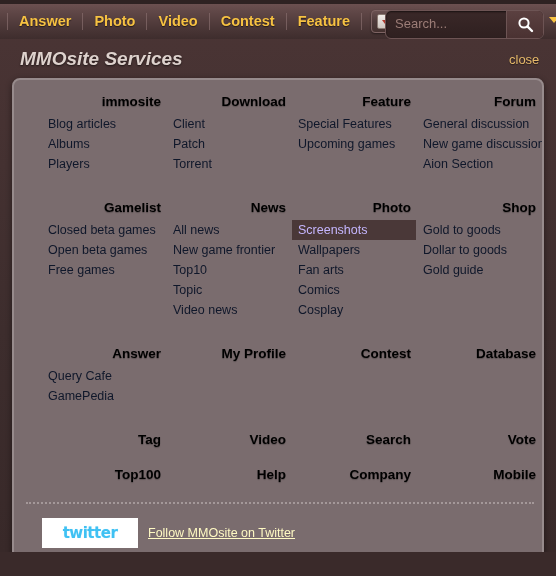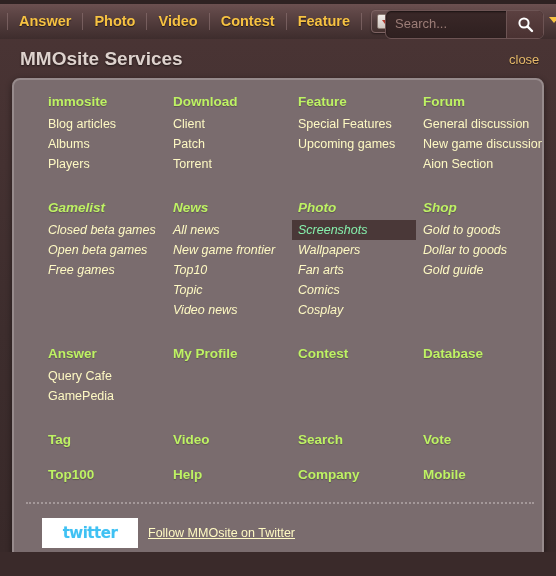--- a/index.html
+++ b/index.html
@@ -154,20 +154,21 @@
 
   
   .panel-title {
     position: absolute;
     top: 48px;
     left: 20px;
     color: #ded2cd;
     font-size: 19px;
     font-weight: bold;
     text-shadow: 0 1px 2px rgba(0,0,0,.6);
+    font-style: italic;
   }
   .panel-close {
     position: absolute;
     top: 52px;
     left: 509px;
     color: #e6b96a;
     font-size: 13px;
     cursor: pointer;
     text-shadow: 0 1px 1px rgba(0,0,0,.5);
   }
@@ -198,43 +199,44 @@
     display: flex;
   }
   .col {
     width: 125px;
     flex: 0 0 125px;
     box-sizing: border-box;
   }
   .col:first-child { margin-left: 28px; }
 
   .col-head {
-    color: #bef264;
+    color: #000000;
     font-size: 13.5px;
     font-weight: bold;
     padding: 0 6px;
     height: 24px;
     line-height: 24px;
     white-space: nowrap;
     cursor: pointer;
     text-shadow: 0 1px 1px rgba(0,0,0,.25);
+    text-align: right;
   }
   .col-link {
-    color: #fef9c3;
+    color: #0f172a;
     font-size: 12.5px;
     height: 20px;
     line-height: 20px;
     padding: 0 6px;
     white-space: nowrap;
     cursor: pointer;
     box-sizing: border-box;
   }
   .col-link.selected {
     background: #4a3838;
-    color: #86efac;
+    color: #c4b5fd;
     width: 124px;
     border-radius: 0;
   }
 
   
   .divider {
     position: absolute;
     left: 12px;
     top: 422px;
     width: 508px;
@@ -336,21 +338,21 @@
             <div class="col-link">Special Features</div>
             <div class="col-link">Upcoming games</div>
           </div>
           <div class="col">
             <div class="col-head">Forum</div>
             <div class="col-link">General discussion</div>
             <div class="col-link">New game discussion</div>
             <div class="col-link">Aion Section</div>
           </div>
         </div>
-        <div class="row" style="margin-bottom: 22px; font-style: italic;">
+        <div class="row" style="margin-bottom: 22px;">
           <div class="col">
             <div class="col-head">Gamelist</div>
             <div class="col-link">Closed beta games</div>
             <div class="col-link">Open beta games</div>
             <div class="col-link">Free games</div>
           </div>
           <div class="col">
             <div class="col-head">News</div>
             <div class="col-link">All news</div>
             <div class="col-link">New game frontier</div>

